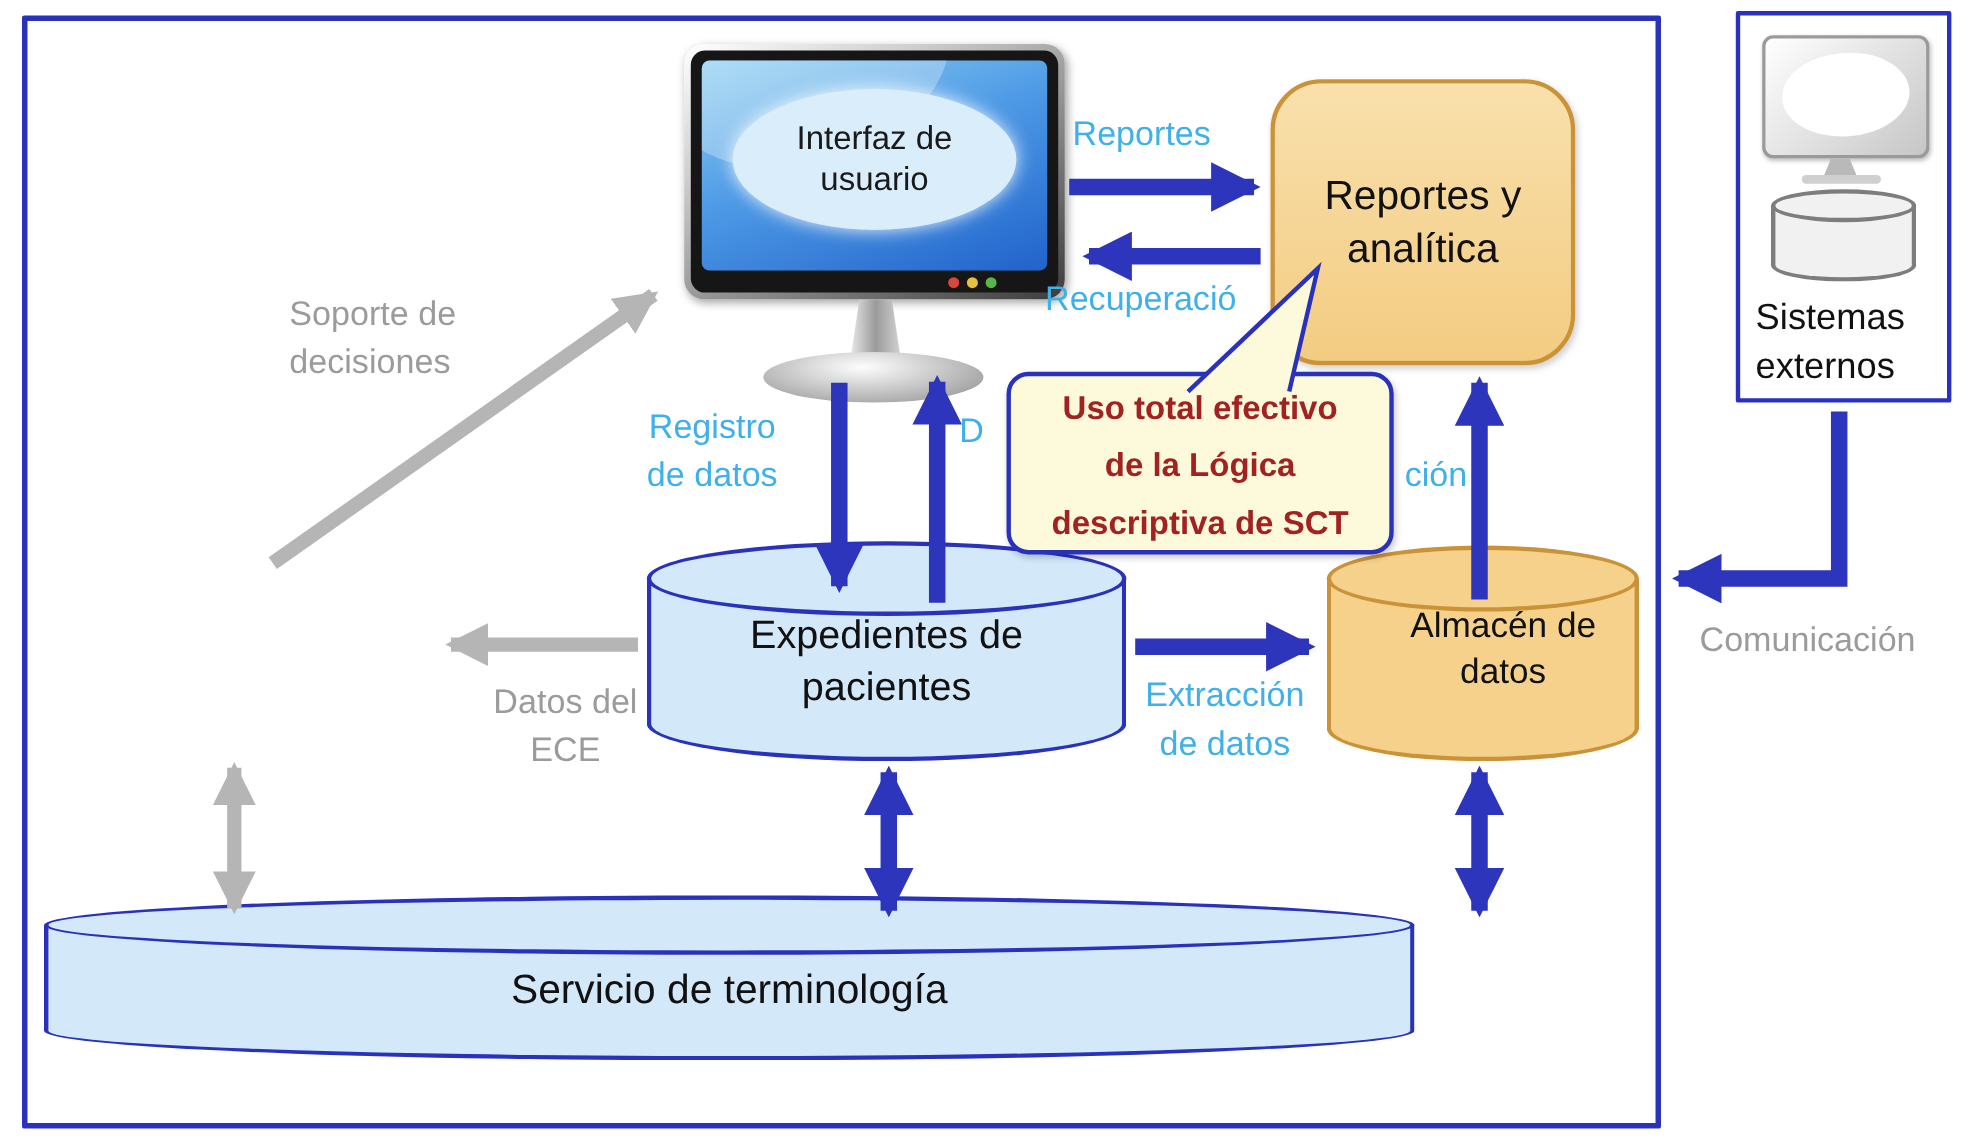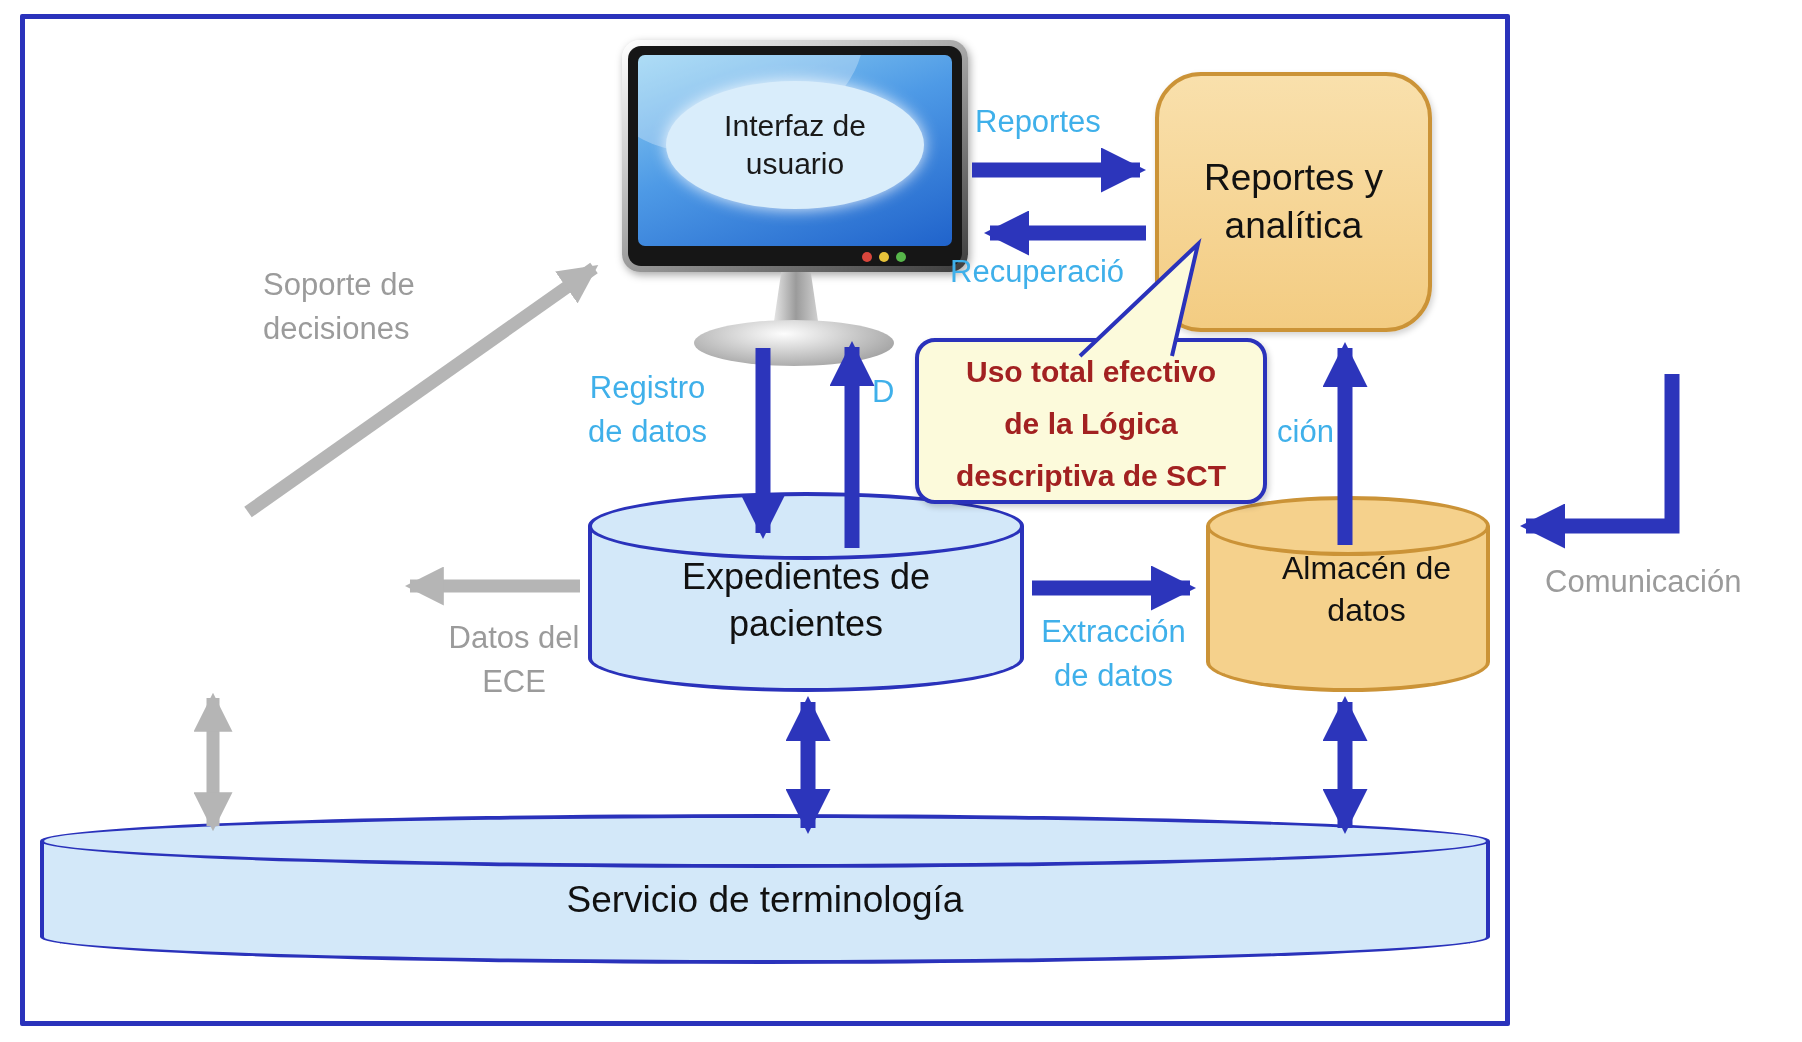--- a/index.html
+++ b/index.html
@@ -89,20 +89,33 @@
   .arrow-gray{stroke:var(--arrow-gray);fill:none;}
 
   .ext-label{position:absolute;left:14px;top:252px;font-size:33px;color:#111;white-space:pre-line;line-height:1.35;}
 </style>
 </head>
 <body>
 
 <div class="canvas">
 
   <div class="boundary" style="left:20px;top:14px;width:1490px;height:1012px;"></div>
+  <div class="boundary" style="left:1578px;top:10px;width:196px;height:356px;border-width:4px;">
+    <div class="ext-frame">
+      <div class="ext-screen"></div>
+    </div>
+    <div class="ext-neck"></div>
+    <div class="ext-baseline"></div>
+    <div class="cyl cyl-gray" style="left:28px;top:158px;width:132px;height:84px;">
+      <div class="tube" style="top:15px;border-radius:0 0 50% 50% / 0 0 15px 15px;"></div>
+      <div class="cap" style="height:30px;"></div>
+    </div>
+    <div class="ext-label">Sistemas
+externos</div>
+  </div>
 
   <div class="monitor-group">
     <div class="mon-outer">
       <div class="mon-inner">
         <div class="mon-screen">
           <div class="mon-gloss"></div>
           <div class="mon-ellipse">Interfaz de
 usuario</div>
         </div>
         <div class="mon-dots">
@@ -127,21 +140,21 @@
 pacientes</div>
   </div>
 
   <div class="cyl cyl-orange" style="left:1206px;top:496px;width:284px;height:196px;">
     <div class="tube" style="top:30px;border-radius:0 0 50% 50% / 0 0 30px 30px;"></div>
     <div class="cap" style="height:60px;"></div>
     <div class="clabel" style="top:52px;font-size:32px;padding-left:37px;">Almacén de
 datos</div>
   </div>
 
-  <div class="cyl cyl-blue" style="left:40px;top:814px;width:1450px;height:150px;">
+  <div class="cyl cyl-blue" style="left:40px;top:814px;width:1246px;height:150px;">
     <div class="tube" style="top:27px;border-radius:0 0 50% 50% / 0 0 27px 27px;"></div>
     <div class="cap" style="height:54px;"></div>
     <div class="clabel" style="top:62px;font-size:37px;">Servicio de terminología</div>
   </div>
 
   <svg class="arrows-svg" viewBox="0 0 1802 1042">
     <defs>
       <marker id="head-blue" viewBox="0 0 3 3" markerWidth="3" markerHeight="3" refX="2.6" refY="1.5" orient="auto-start-reverse" markerUnits="strokeWidth">
         <path d="M0,0 L3,1.5 L0,3 Z" style="fill:var(--arrow-blue,#2c35bb)"></path>
       </marker>

